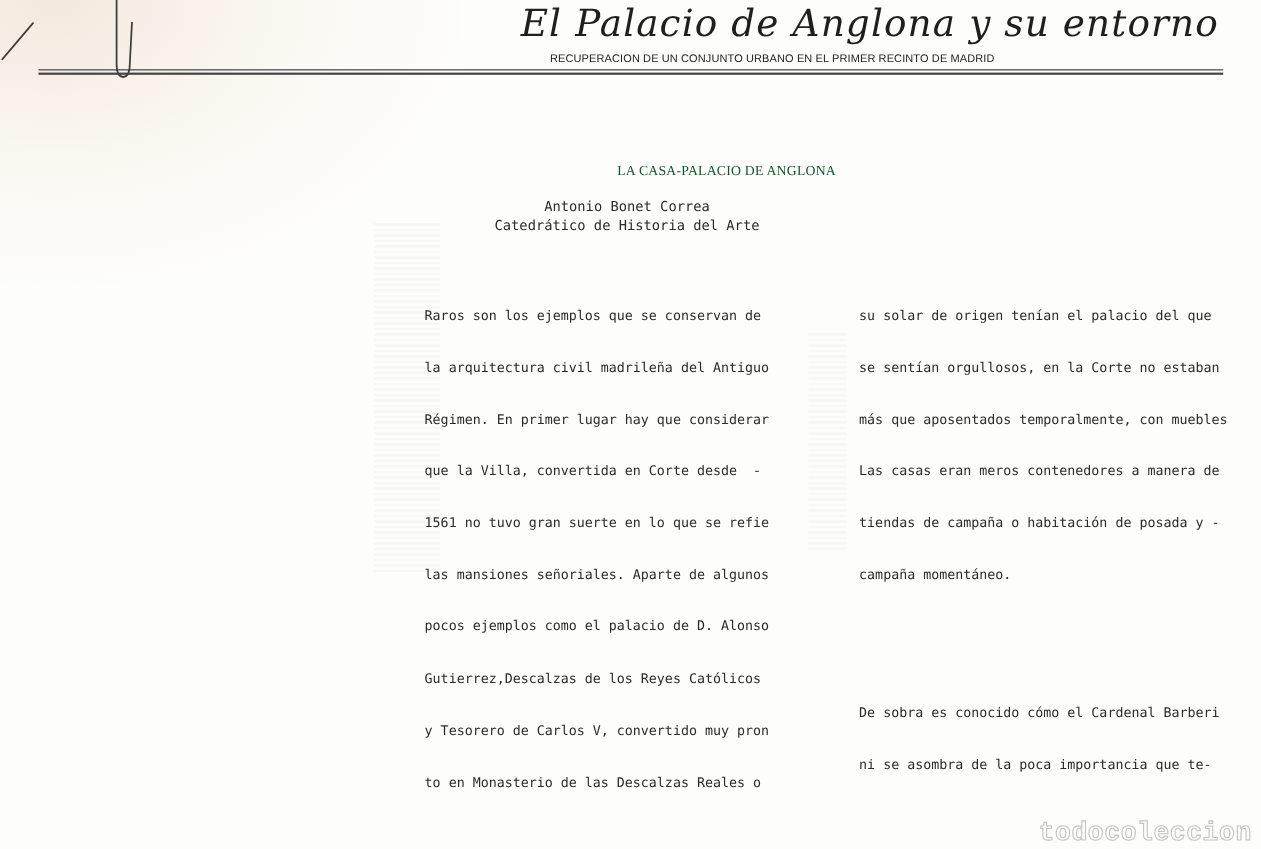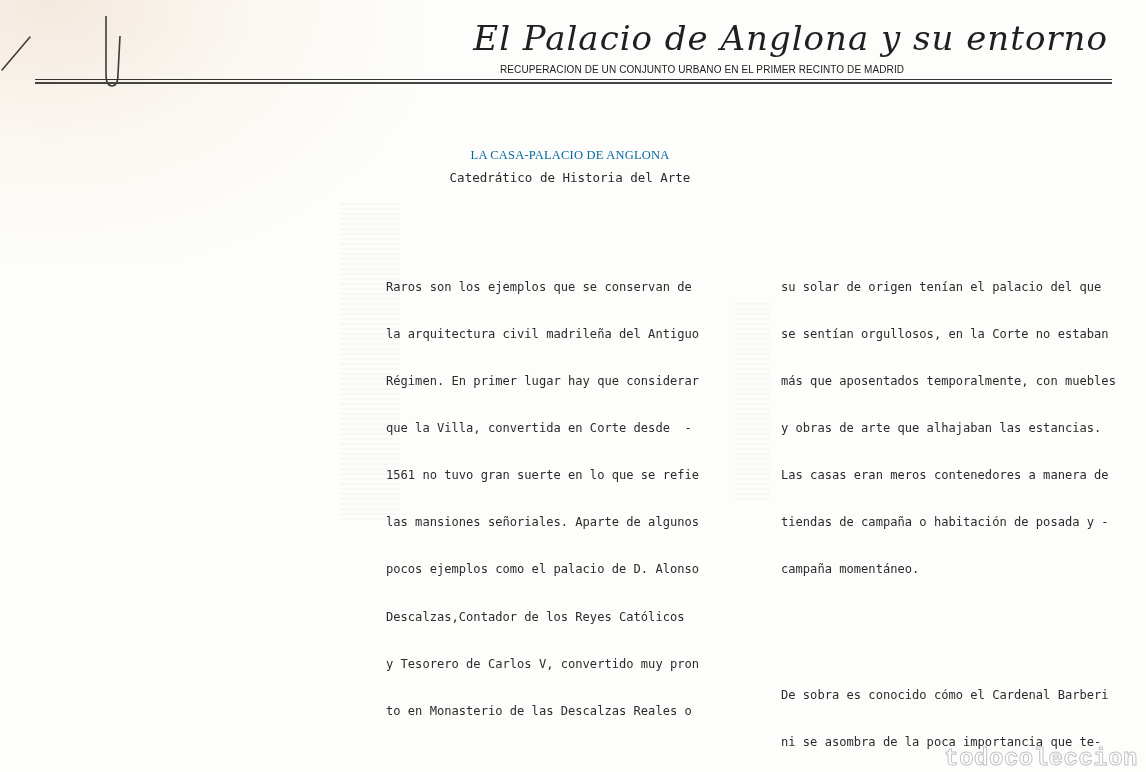--- a/index.html
+++ b/index.html
@@ -29,21 +29,21 @@
       background: repeating-linear-gradient(0deg, rgba(180,180,180,0.08) 0 2px, rgba(255,255,255,0) 2px 5px);
       pointer-events: none;
     }
     .speckle.right {
       left: 735px; top: 300px; width: 35px; height: 200px;
     }
 
     
     .header {
       position: absolute;
-      left: 0; top: 16px;
+      left: 0; top: 0;
       width: 1140px; height: 80px;
     }
     .header-title {
       position: absolute;
       right: 32px;
       top: 2px;
       font-family: "DejaVu Serif", serif;
       font-style: italic;
       font-size: 34px;
       letter-spacing: 1px;
@@ -85,23 +85,24 @@
     .article-head {
       position: absolute;
       left: 380px; top: 148px;
       width: 380px;
       text-align: center;
     }
     .article-title {
       font-family: "Liberation Serif", serif;
       font-size: 12.5px;
       letter-spacing: 0.2px;
-      margin: 0 0 6px 0;
+      margin: 0 0 16px 0;
       font-weight: normal;
-      color: #0369a1;
+      color: #14532d;
+      text-align: right;
     }
     .article-author,
     .article-role {
       font-family: "DejaVu Sans Mono", monospace;
       font-size: 12.5px;
       line-height: 17px;
       color: #2a2a2a;
     }
 
     
@@ -145,50 +146,50 @@
     <path d="M8 0 L8 58 Q8 70 14 70 Q20 70 20 58 L22 20" fill="none" stroke="#3c3c3c" stroke-width="1.6"></path>
   </svg>
   <div class="header-title">El Palacio de Anglona y su entorno</div>
   <div class="header-subtitle">RECUPERACION DE UN CONJUNTO URBANO EN EL PRIMER RECINTO DE MADRID</div>
   <div class="header-rule r1"></div>
   <div class="header-rule r2"></div>
 </div>
 
 <div class="article-head">
   <div class="article-title">LA CASA-PALACIO DE ANGLONA</div>
+  <div class="article-author">Antonio Bonet Correa</div>
   <div class="article-role">Catedrático de Historia del Arte</div>
 </div>
 
 <div class="column col-left">
   <div class="para">
     <span class="line">Raros son los ejemplos que se conservan de</span>
     <span class="line">la arquitectura civil madrileña del Antiguo</span>
     <span class="line">Régimen. En primer lugar hay que considerar</span>
     <span class="line">que la Villa, convertida en Corte desde  -</span>
     <span class="line">1561 no tuvo gran suerte en lo que se refie</span>
     <span class="line">las mansiones señoriales. Aparte de algunos</span>
     <span class="line">pocos ejemplos como el palacio de D. Alonso</span>
-    <span class="line">Descalzas,Contador de los Reyes Católicos</span>
+    <span class="line">Gutierrez,Descalzas de los Reyes Católicos</span>
     <span class="line">y Tesorero de Carlos V, convertido muy pron</span>
     <span class="line">to en Monasterio de las Descalzas Reales o</span>
     
     
     
     
     
   </div>
   
 </div>
 
 <div class="column col-right">
   <div class="para">
     <span class="line">su solar de origen tenían el palacio del que</span>
     <span class="line">se sentían orgullosos, en la Corte no estaban</span>
     <span class="line">más que aposentados temporalmente, con muebles</span>
-    <span class="line">y obras de arte que alhajaban las estancias.</span>
     <span class="line">Las casas eran meros contenedores a manera de</span>
     <span class="line">tiendas de campaña o habitación de posada y -</span>
     <span class="line">campaña momentáneo.</span>
   </div>
   <div class="para">
     <span class="line">De sobra es conocido cómo el Cardenal Barberi</span>
     <span class="line">ni se asombra de la poca importancia que te-</span>
     
     
     

